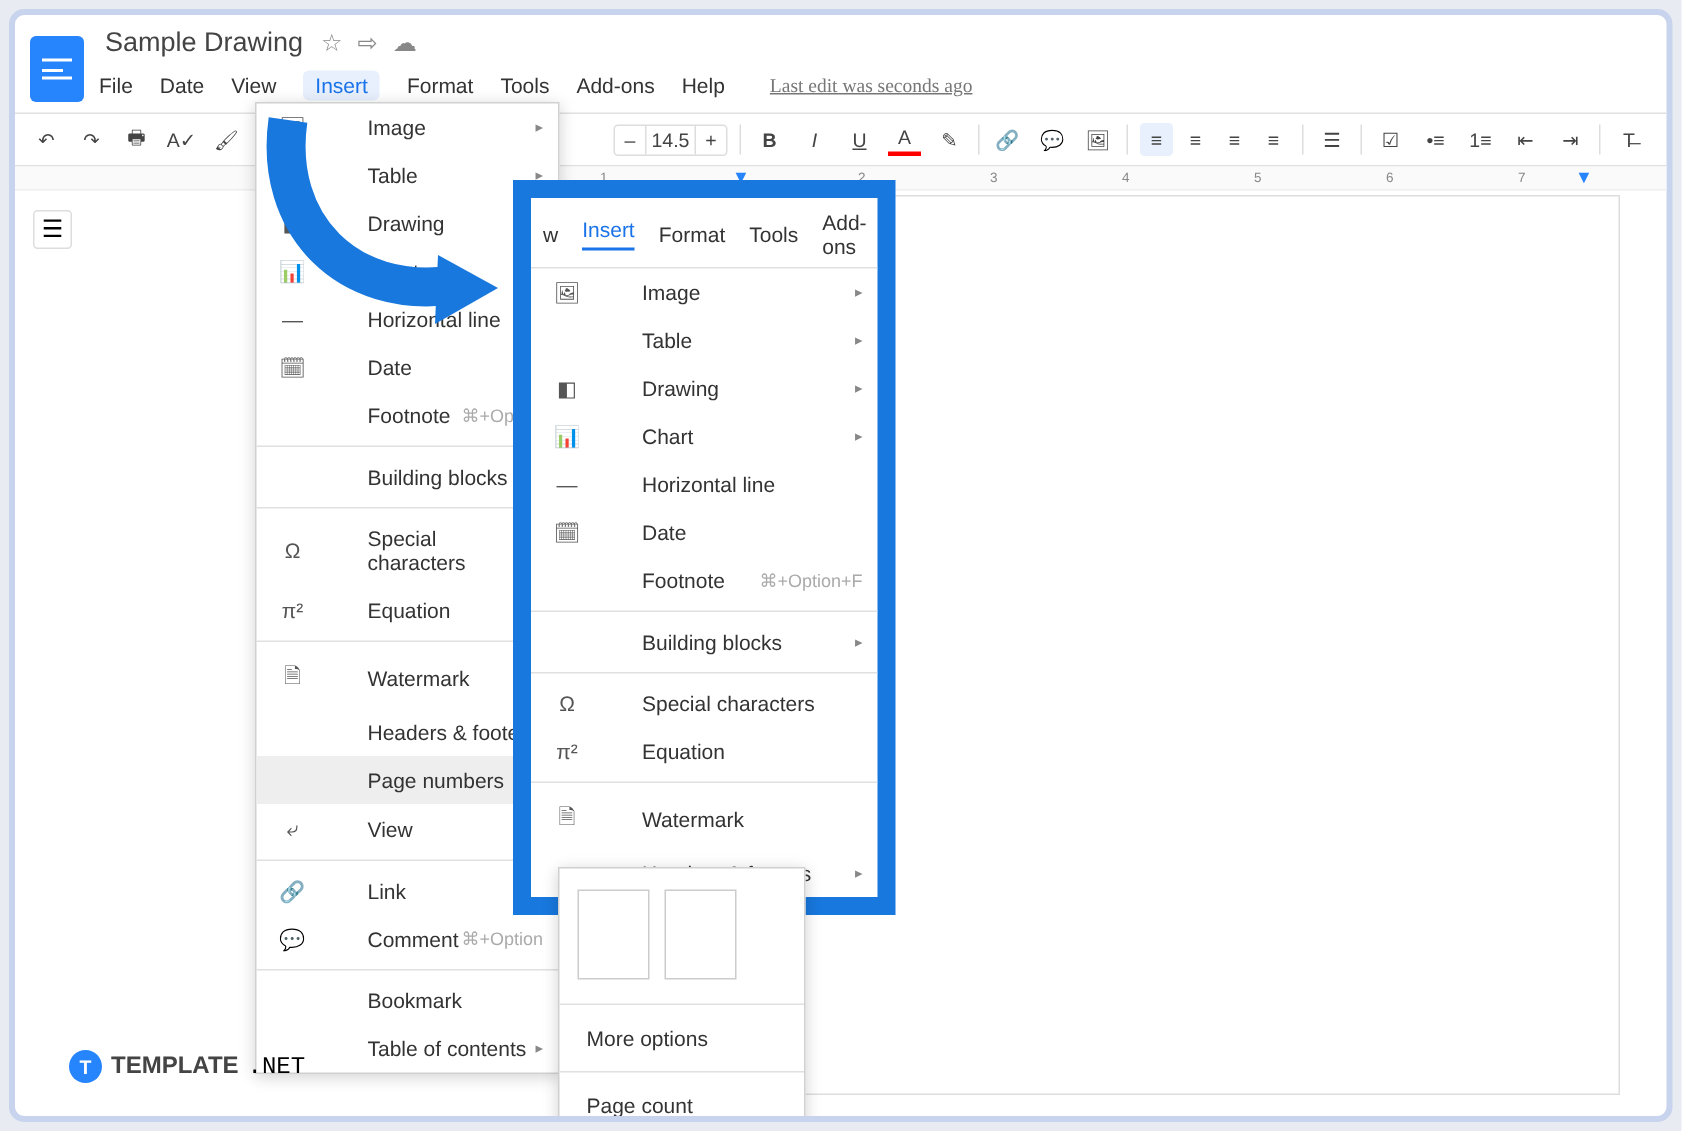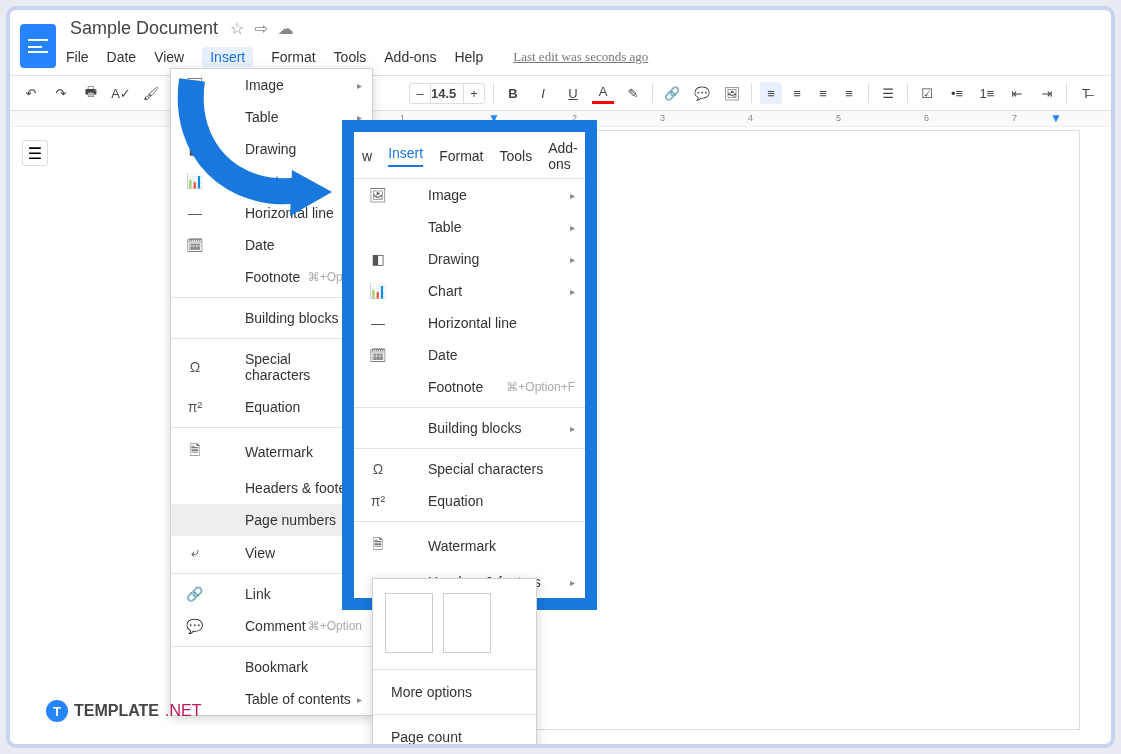--- a/index.html
+++ b/index.html
@@ -15,21 +15,21 @@
 .titleicons { display:inline-flex; gap:10px; margin-left:8px; color:#888; }
 .menubar { display:flex; gap:18px; font-size:14px; color:#333; padding:4px 0 8px 0; align-items:center; }
 .menubar span { cursor:pointer; }
 .menubar .sel { background:#e8f0fe; padding:2px 8px; border-radius:4px; color:#1a73e8; }
 .lastedit { color:#777; text-decoration:underline; margin-left:12px; font-size:13px;font-family:Liberation Serif, serif; }
 .toolbar { display:flex; align-items:center; gap:8px; padding:6px 10px; border-top:1px solid #e0e0e0; border-bottom:1px solid #e0e0e0; font-size:13px; color:#444; }
 .toolbar .sep { width:1px; height:20px; background:#ddd; }
 .tbtn { width:22px; height:22px; display:flex; align-items:center; justify-content:center; cursor:pointer; }
 .fontsize { display:flex; align-items:center; border:1px solid #ddd; border-radius:3px; }
 .fontsize .b { width:20px; text-align:center; cursor:pointer; }
-.fontsize .v { width:34px; text-align:left; border-left:1px solid #ddd; border-right:1px solid #ddd; padding:2px 0;font-weight:bold; }
+.fontsize .v { width:34px; text-align:center; border-left:1px solid #ddd; border-right:1px solid #ddd; padding:2px 0; }
 .aligngroup .active { background:#e8f0fe; border-radius:3px; }
 .ruler { height:16px; background:#fafafa; border-bottom:1px solid #eee; position:relative; font-size:9px; color:#888; }
 .ruler .tick { position:absolute; top:2px; }
 .ruler .marker { position:absolute; top:0; color:#2684fc; font-size:12px; }
 .outline-btn { position:absolute; left:12px; top:130px; width:26px; height:26px; border:1px solid #ddd; border-radius:3px; background:#fff; display:flex; align-items:center; justify-content:center; }
 .page { position:absolute; left:390px; top:120px; width:680px; height:600px; background:#fff; border:1px solid #ddd; }
 
 
 .dropdown1 { position:absolute; left:160px; top:58px; width:203px; background:#fff; border:1px solid #d0d0d0; box-shadow:0 2px 10px rgba(0,0,0,0.18); z-index:5; }
 .dd-item { display:flex; align-items:center; padding:8px 12px 8px 14px; font-size:14px; color:#333; cursor:pointer; position:relative;gap:28px; }
@@ -49,34 +49,34 @@
 
 .submenu { position:absolute; left:362px; top:568px; width:165px; background:#fff; border:1px solid #d0d0d0; box-shadow:0 2px 10px rgba(0,0,0,0.18); z-index:8; padding:8px 0; }
 .submenu .thumbs { display:flex; gap:10px; padding:6px 12px 12px 12px; }
 .submenu .thumb { width:48px; height:60px; border:1px solid #ccc; background:#fff; }
 .submenu .opt { padding:10px 18px; font-size:14px; color:#333; cursor:pointer; }
 .submenu .ssep { height:1px; background:#e0e0e0; margin:4px 0; }
 
 
 .watermark { position:absolute; left:36px; bottom:22px; display:flex; align-items:center; gap:6px; font-size:16px; font-weight:700; color:#444; z-index:9; }
 .watermark .t-icon { width:22px; height:22px; background:#2684fc; color:#fff; border-radius:50%; display:flex; align-items:center; justify-content:center; font-size:13px; }
-.watermark .net { color:#be185d; font-weight:400; }
+.watermark .net { color:#000000; font-weight:400;font-family:Liberation Mono, monospace; }
 </style>
 </head>
 <body>
 
 <div class="outer">
   <div class="header">
     <div class="titlerow">
       <div class="docicon">
           <div class="docicon-lines"></div>
         </div>
       <div class="titlecol">
         <div style="display:flex;align-items:center;">
-          <span class="doctitle">Sample Document</span>
+          <span class="doctitle">Sample Drawing</span>
           <span class="titleicons">
             <span>☆</span>
             <span>⇨</span>
             <span>☁</span>
           </span>
         </div>
         <div class="menubar">
           <span>File</span>
           <span>Date</span>
           <span>View</span>

